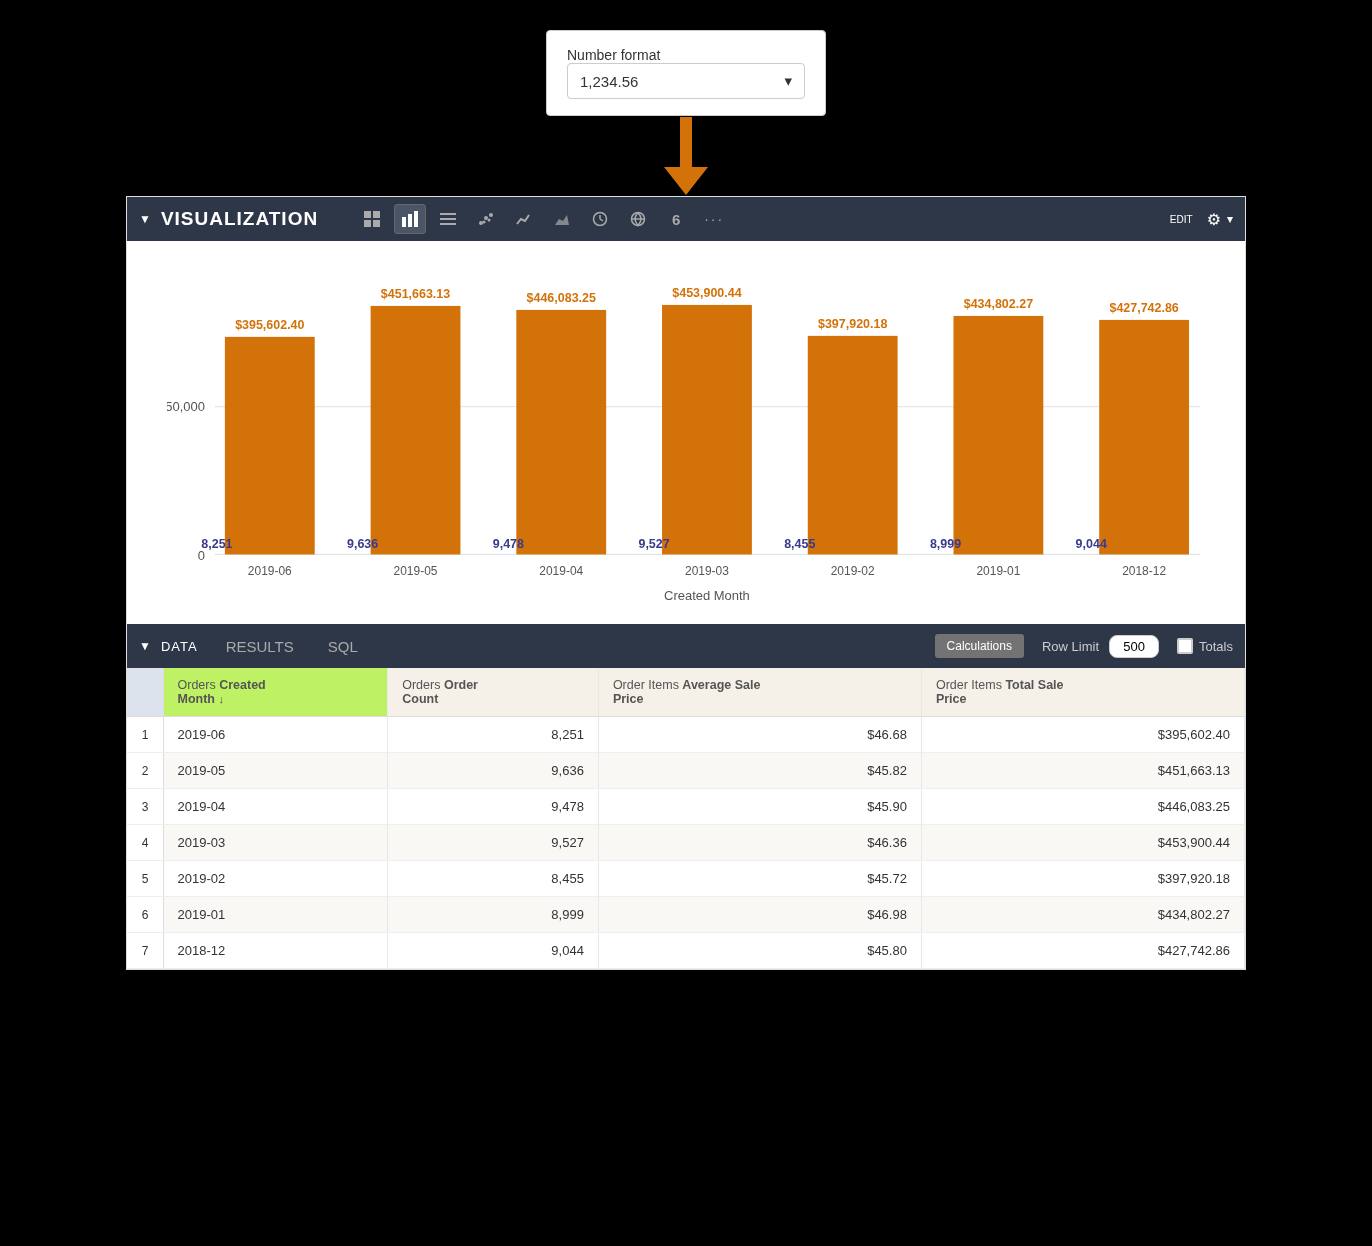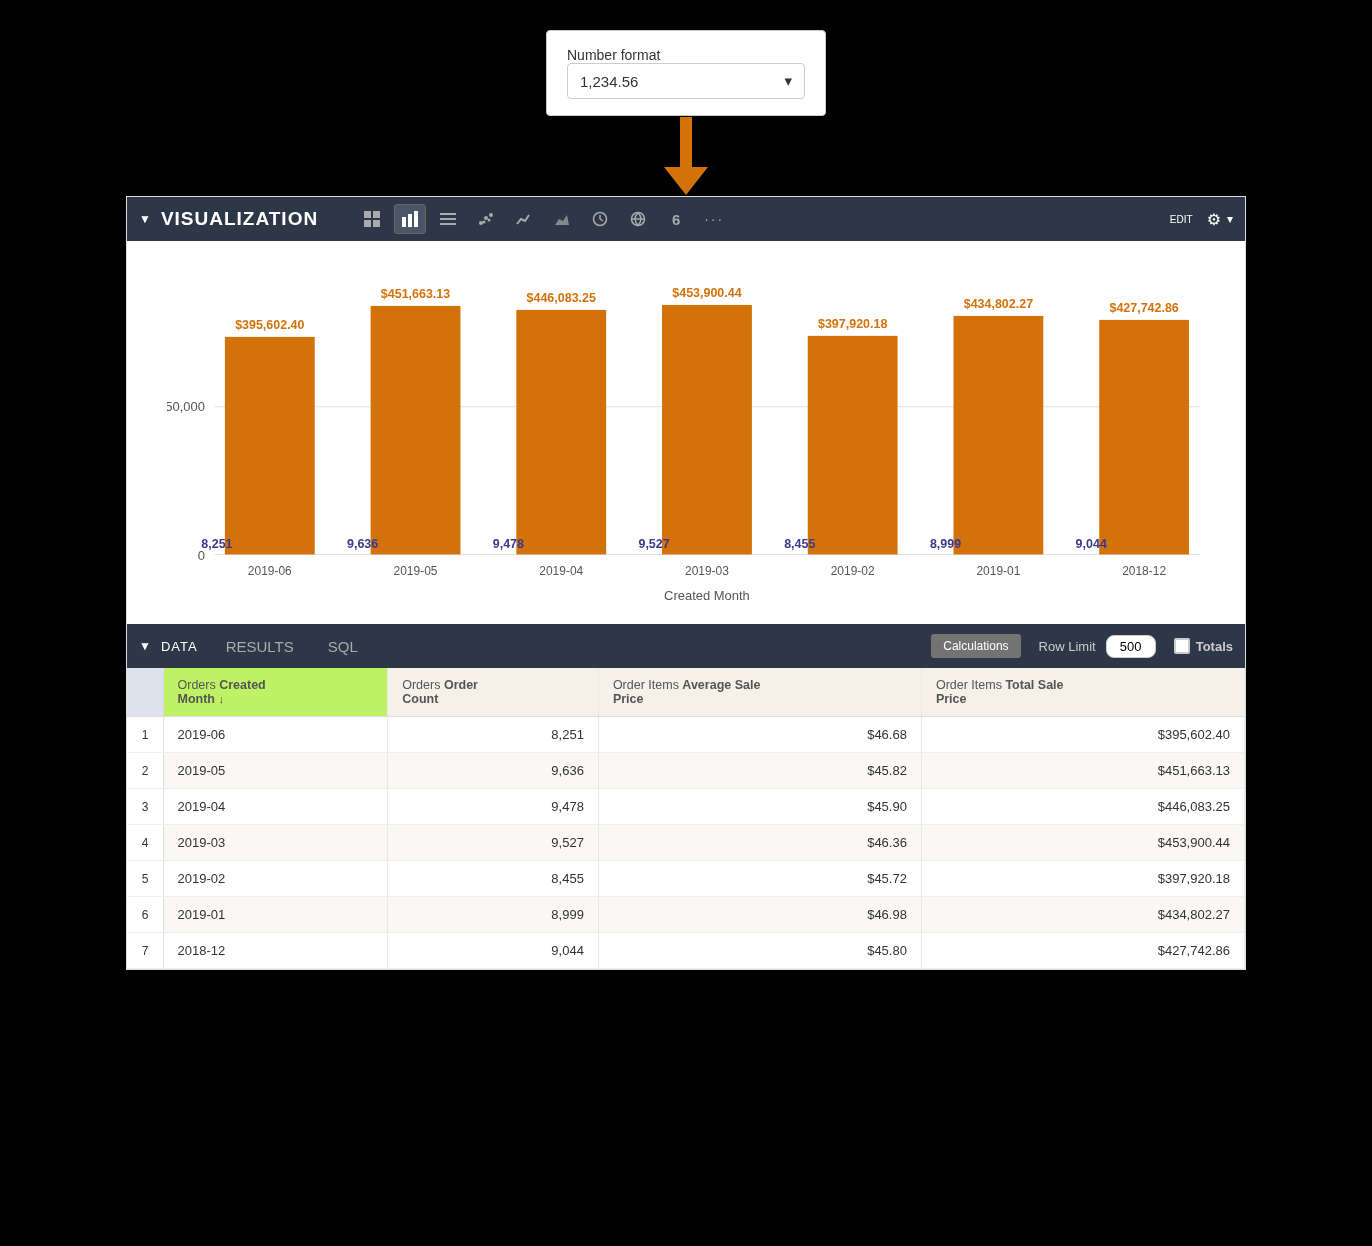--- a/index.html
+++ b/index.html
@@ -198,21 +198,20 @@
       margin-left: 4px;
       text-align: center;
     }
     .totals-check {
       display: flex;
       align-items: center;
       gap: 6px;
       color: #ccc;
       font-size: 13px;
       margin-left: 12px;
-      font-weight: bold;
     }
     .totals-checkbox {
       width: 16px;
       height: 16px;
       border: 2px solid #ccc;
       border-radius: 2px;
       background: #fff;
     }
 
     

